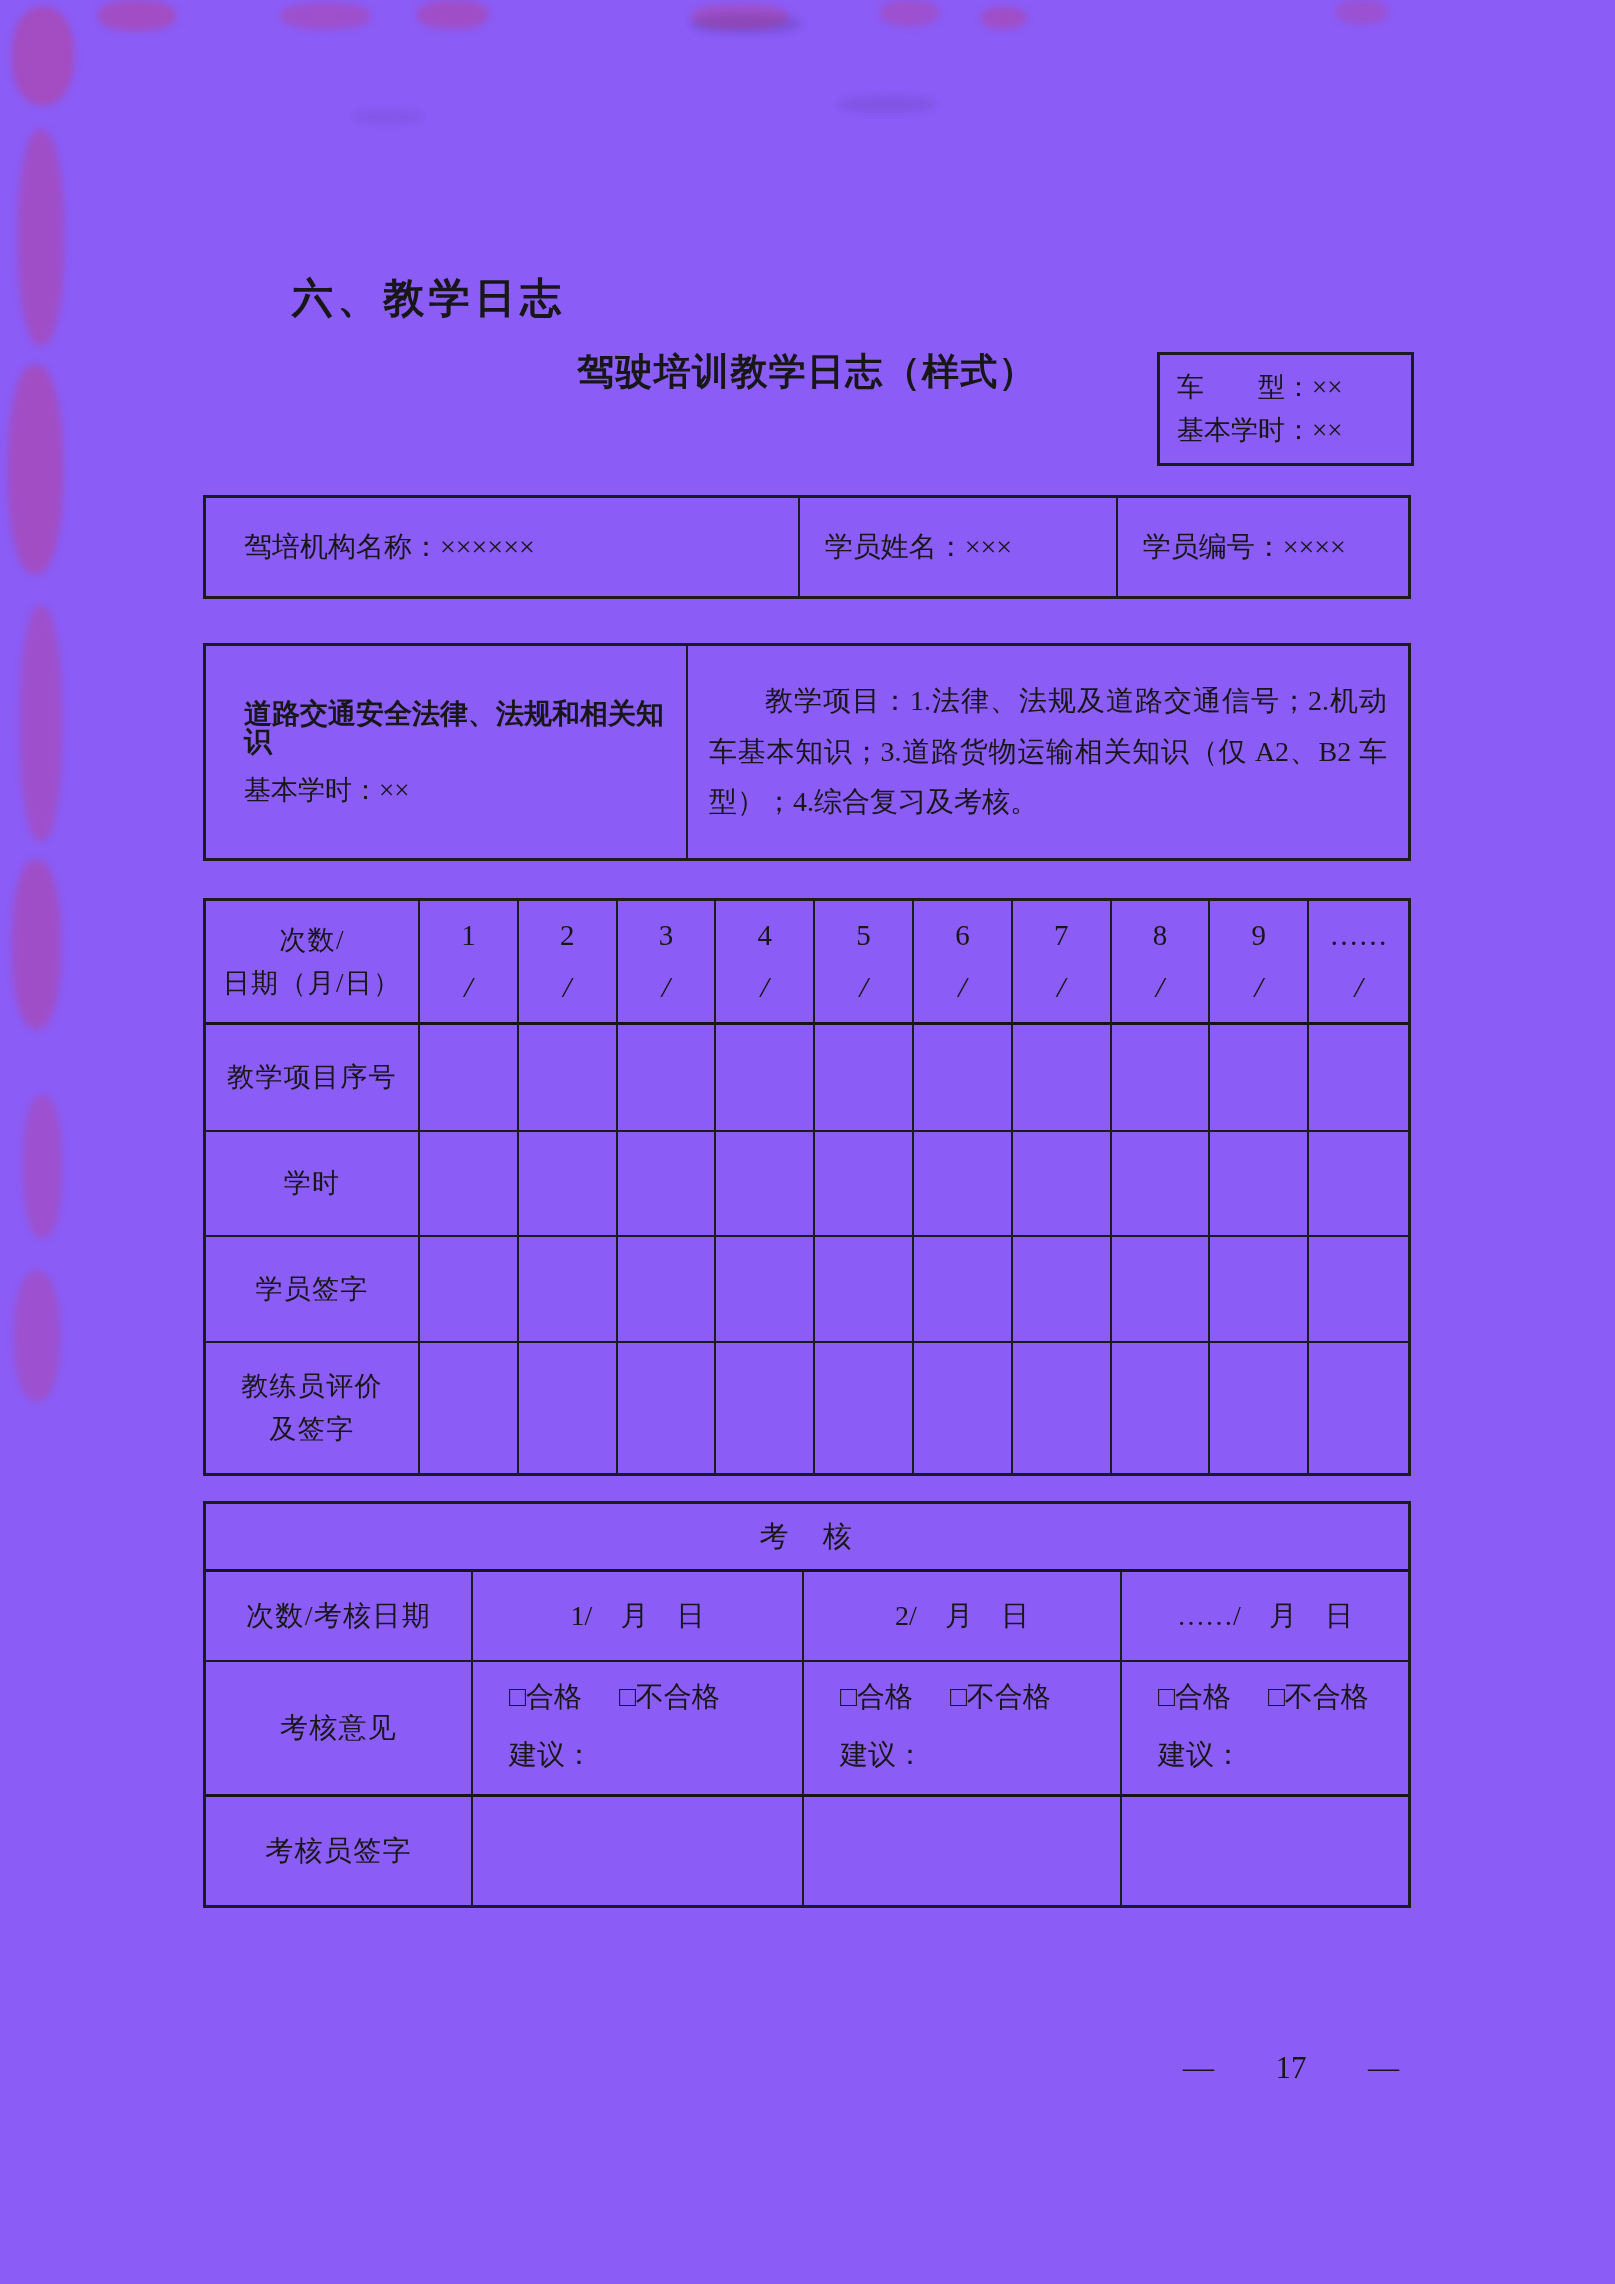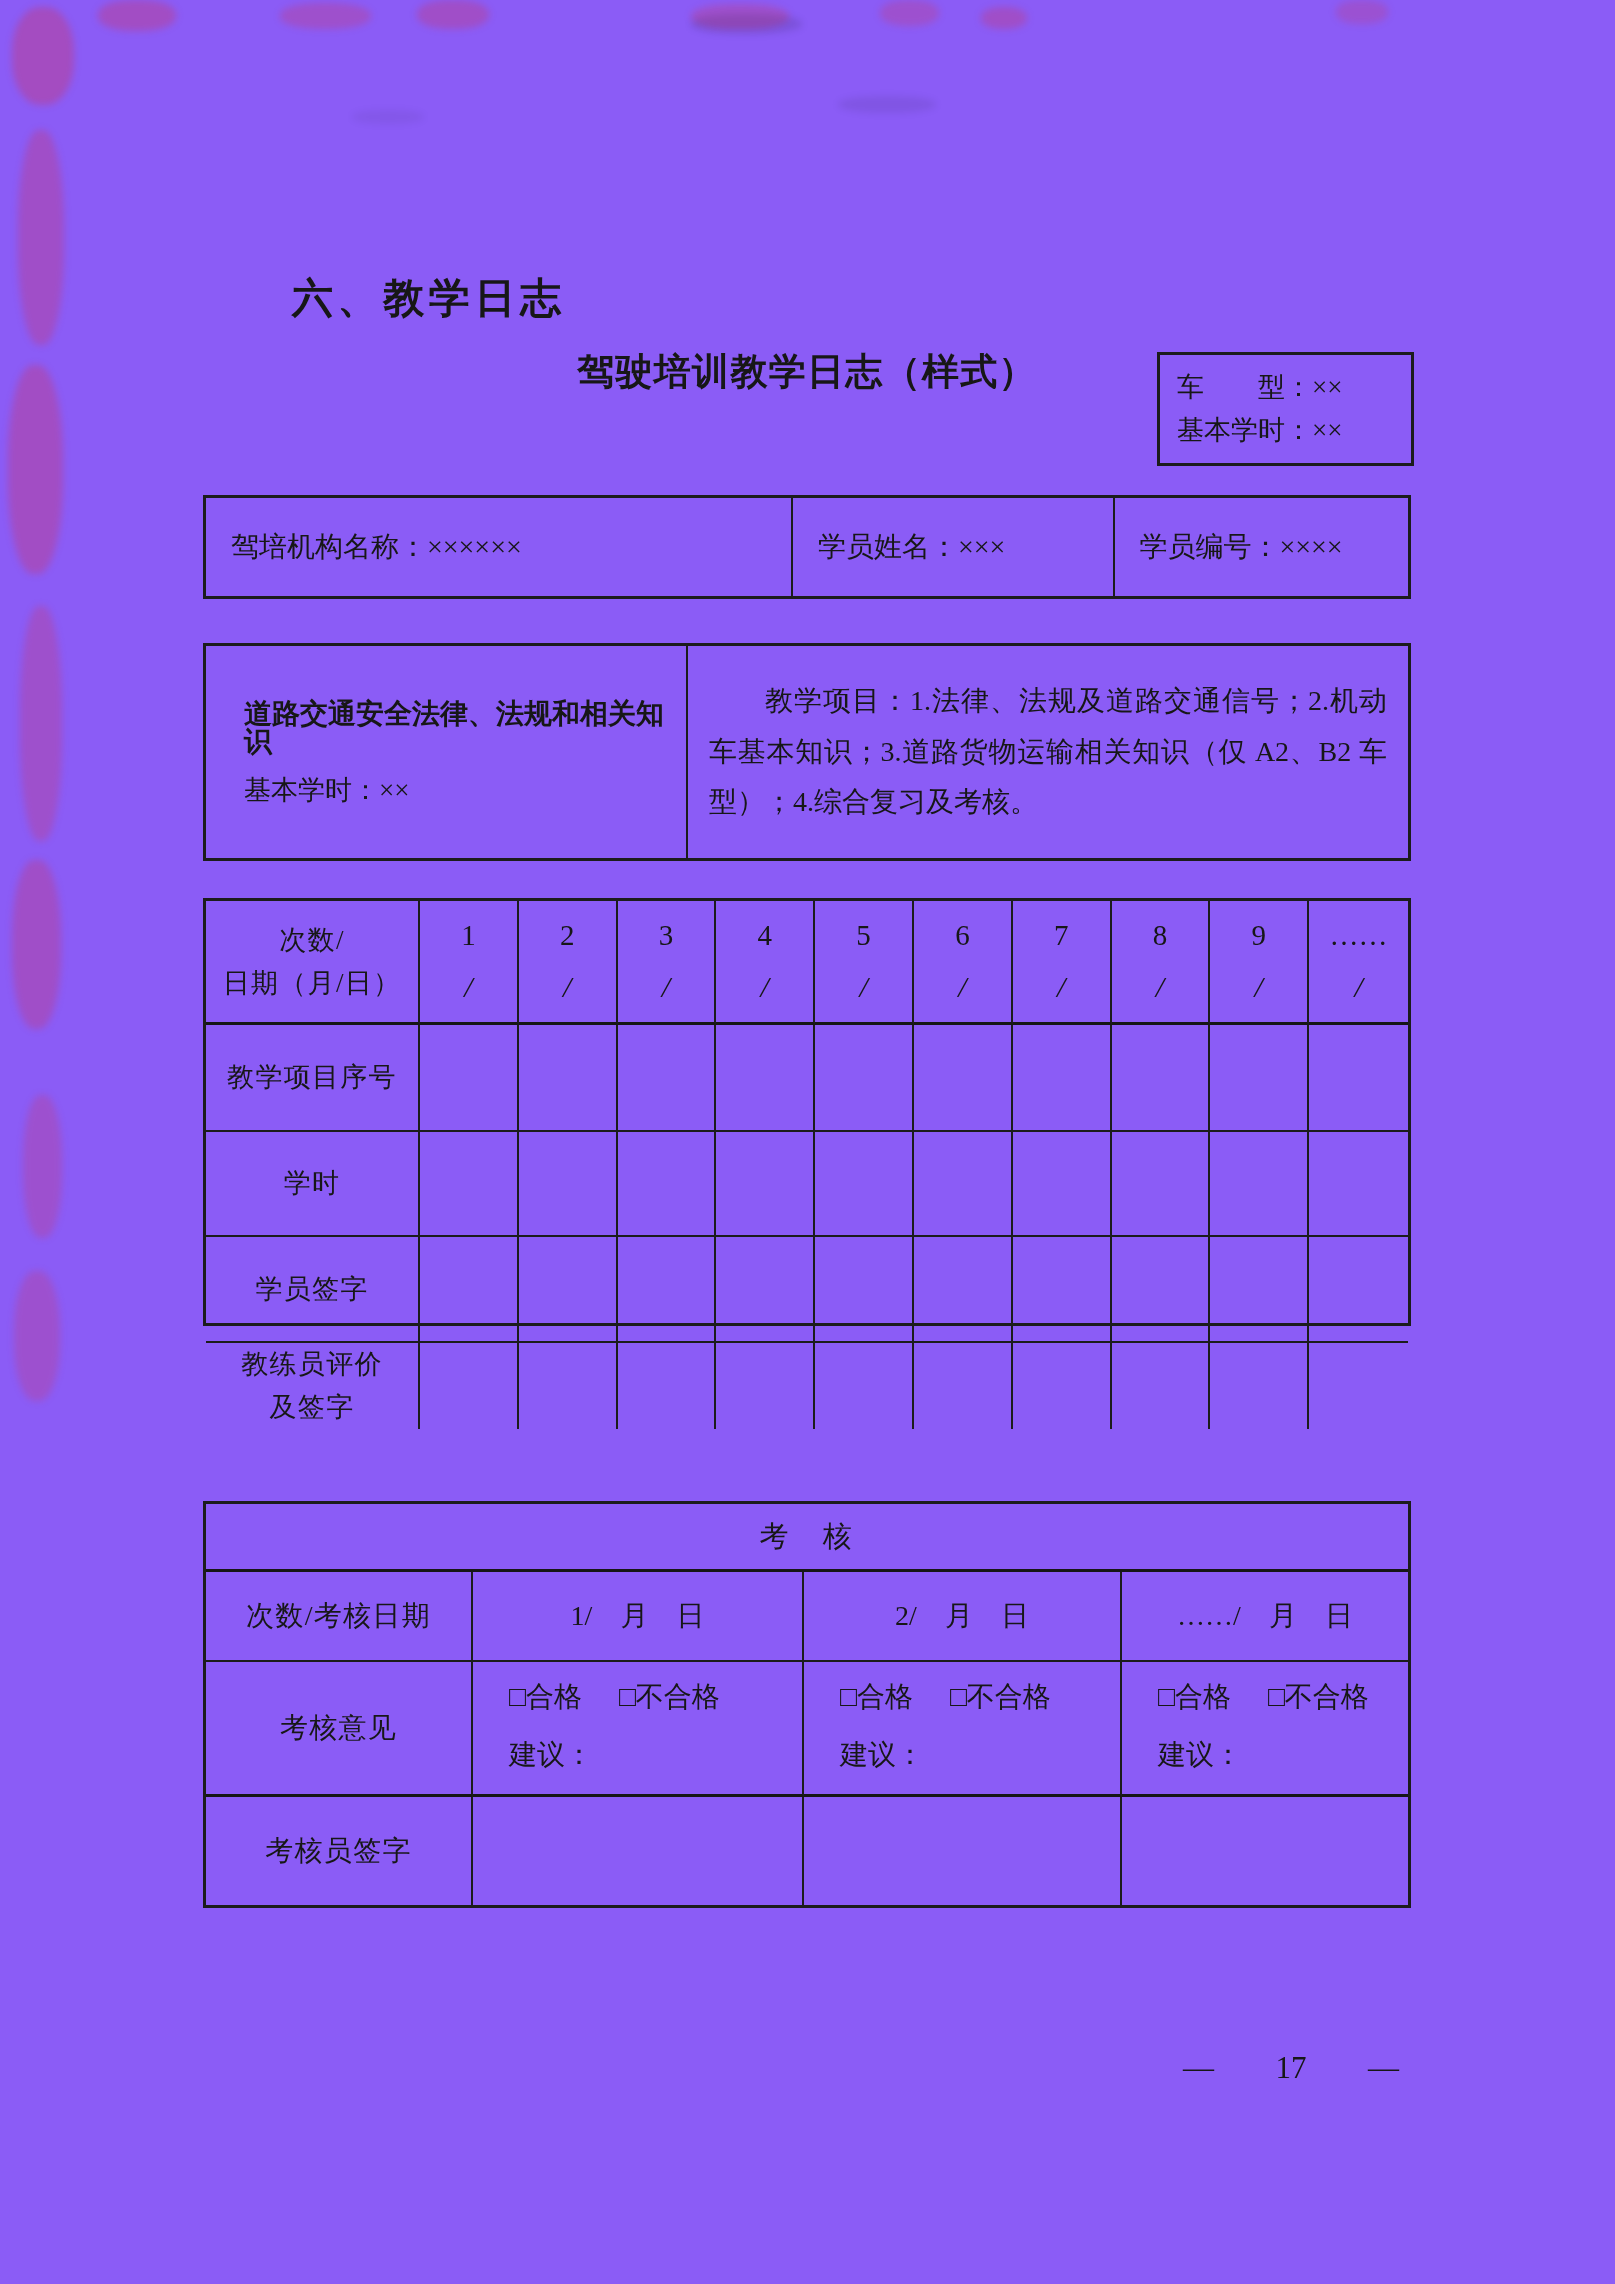--- a/index.html
+++ b/index.html
@@ -22,35 +22,35 @@
         box-sizing:border-box;display:flex;flex-direction:column;justify-content:center;
         gap:15.6px;padding-left:17px;font-size:27px;line-height:1;}
 
   
   .tbl{position:absolute;left:203px;border:3.3px solid #1c1c1c;box-sizing:border-box;}
   .bR{border-right:2.6px solid #1c1c1c;}
   .bB{border-bottom:2.6px solid #1c1c1c;}
   .bBh{border-bottom:3.9px solid #161616;}
 
   
-  #org-table{top:495px;width:1208px;height:104px;display:grid;grid-template-columns:900fr 493fr 450fr;}
+  #org-table{top:495px;width:1208px;height:104px;display:grid;grid-template-columns:900fr 493fr 450fr;padding-left:13px;}
   #org-table .cell{display:flex;align-items:center;padding-left:25px;font-size:28px;box-sizing:border-box;}
 
   
   #course-table{top:643px;width:1208px;height:218px;display:grid;grid-template-columns:743fr 1110fr;}
   #course-left{display:flex;flex-direction:column;justify-content:center;gap:21px;
         padding-left:22px;box-sizing:border-box;margin-left:16px;}
   #course-title-line{font-family:"Liberation Sans","DejaVu Sans",sans-serif;font-weight:700;
         font-size:28px;line-height:1;}
   #course-hours-line{font-size:27px;line-height:1;}
   #course-right{display:flex;align-items:center;padding:0 21px;box-sizing:border-box;}
   #course-right p{margin:0;font-size:28px;line-height:1.82;text-indent:2em;text-align:justify;}
 
   
-  #log-grid{top:898px;width:1208px;height:428px;display:grid;
+  #log-grid{top:898px;width:1208px;height:578px;display:grid;
         grid-template-columns:214px repeat(10,1fr);grid-template-rows:124px 107px 105px 106px auto;}
   #log-grid .cell{display:flex;flex-direction:column;align-items:center;justify-content:center;
         box-sizing:border-box;}
   #log-grid .ln{line-height:43px;font-size:27px;letter-spacing:1.3px;}
   #log-grid .num{font-size:29px;line-height:1;margin-bottom:22px;}
   #log-grid .slash{font-size:30px;font-style:italic;line-height:1;}
 
   
   #assess-grid{top:1501px;width:1208px;height:407px;display:grid;
         grid-template-columns:267px 331px 318px auto;grid-template-rows:68px 90px 135px auto;}

